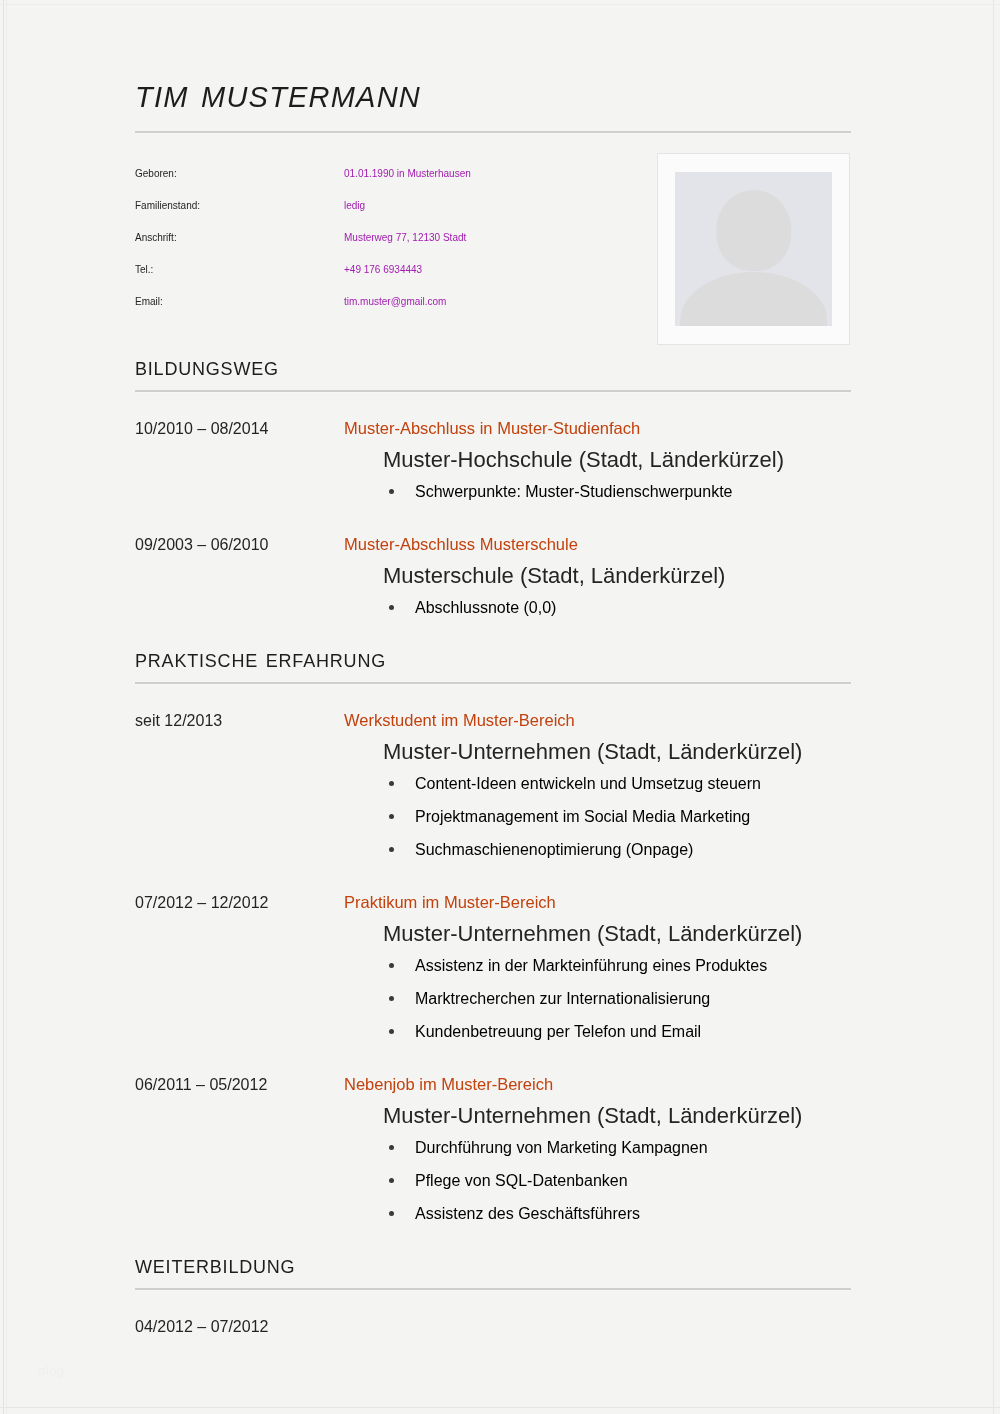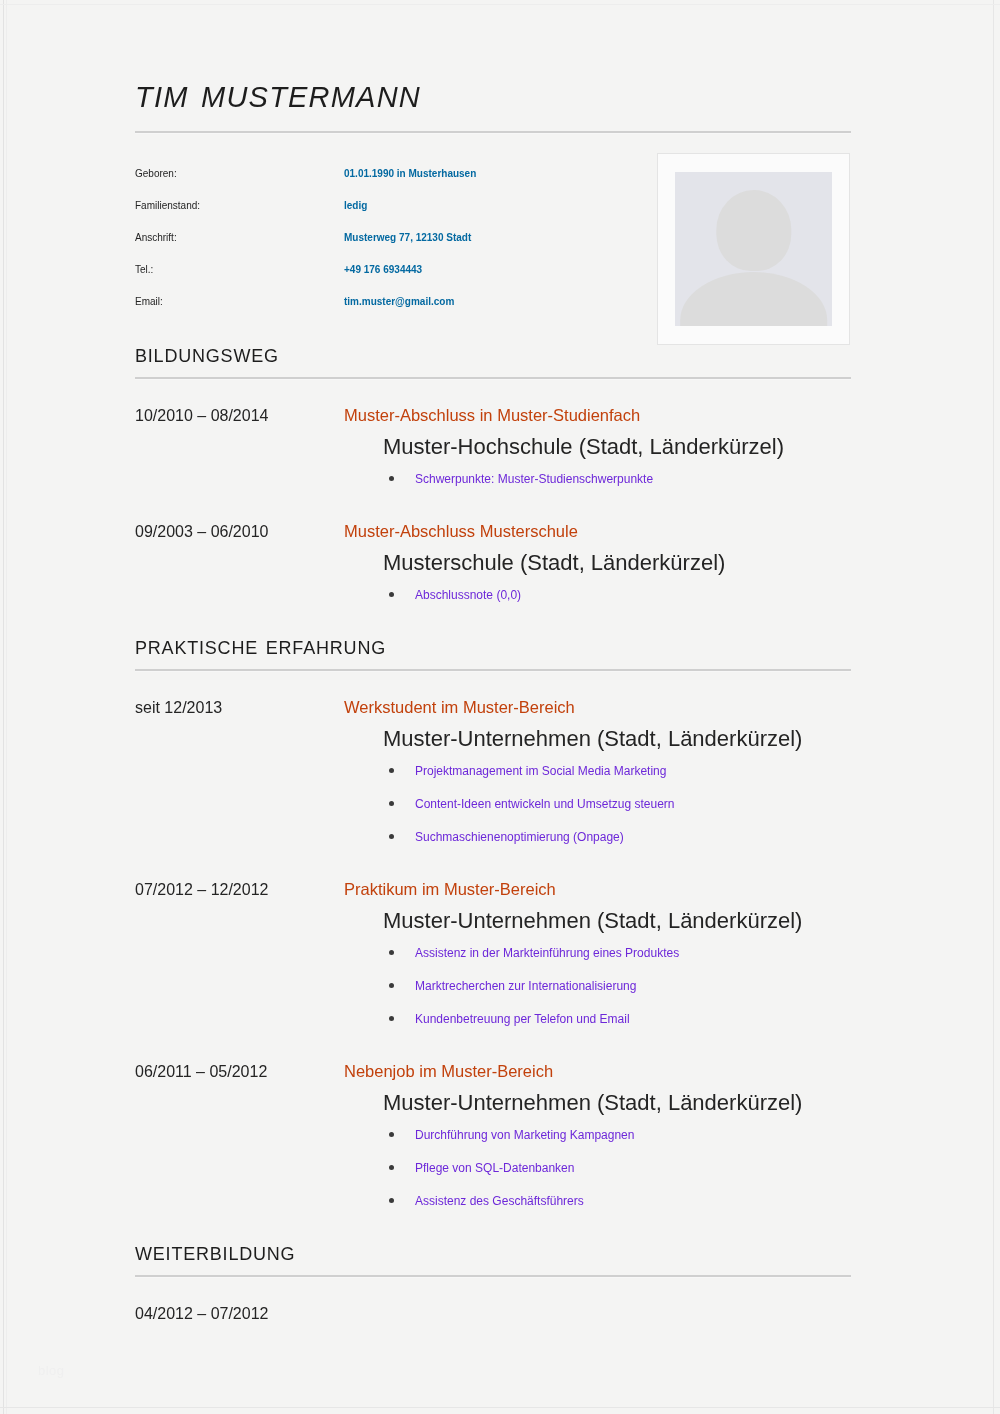--- a/index.html
+++ b/index.html
@@ -91,22 +91,21 @@
     margin-bottom: 13px;
     font-size: 10px;
     line-height: 19px;
   }
   .plabel {
     width: 209px;
     flex: 0 0 209px;
     color: #242424;
   }
   .pvalue {
-    color: #0369a1;
-    font-weight: bold;
+    color: #a21caf;
   }
 
   
   .photo-frame {
     position: absolute;
     left: 657px;
     top: 153px;
     width: 193px;
     height: 192px;
     background: #fbfbfb;
@@ -137,21 +136,21 @@
     transform: translateX(-50%);
     bottom: 0;
     width: 94%;
     height: 35%;
     border-radius: 50% 50% 0 0 / 90% 90% 0 0;
     background: #dcdcdc;
   }
 
   
   .section {
-    margin-top: 14px;
+    margin-top: 27px;
   }
   .section-title {
     font-size: 25px;
     font-weight: 400;
     letter-spacing: 0.8px;
     color: #1d1d1d;
     font-variant: small-caps;
     text-transform: lowercase;
     line-height: 1.2;
     margin: 0 0 9px 0;
@@ -186,23 +185,23 @@
     padding-left: 39px;
     margin-bottom: 12px;
   }
   .bullets {
     list-style: none;
     margin: 0;
     padding: 0;
   }
   .bullet {
     position: relative;
-    font-size: 12px;
+    font-size: 16px;
     line-height: 20px;
-    color: #6d28d9;
+    color: #000000;
     padding-left: 71px;
     margin-bottom: 13px;
   }
   .bullet .dot {
     position: absolute;
     left: 45px;
     top: 7px;
     width: 5px;
     height: 5px;
     border-radius: 50%;
@@ -313,25 +312,25 @@
       <div class="rule"></div>
 
       <div class="entry">
         <div class="entry-date">seit 12/2013</div>
         <div class="entry-body">
           <div class="entry-title">Werkstudent im Muster-Bereich</div>
           <div class="entry-org">Muster-Unternehmen (Stadt, Länderkürzel)</div>
           <ul class="bullets">
             <li class="bullet">
               <span class="dot"></span>
+              <span>Content-Ideen entwickeln und Umsetzug steuern</span>
+            </li>
+            <li class="bullet">
+              <span class="dot"></span>
               <span>Projektmanagement im Social Media Marketing</span>
-            </li>
-            <li class="bullet">
-              <span class="dot"></span>
-              <span>Content-Ideen entwickeln und Umsetzug steuern</span>
             </li>
             <li class="bullet">
               <span class="dot"></span>
               <span>Suchmaschienenoptimierung (Onpage)</span>
             </li>
           </ul>
         </div>
       </div>
 
       <div class="entry" style="margin-top:32px;">

